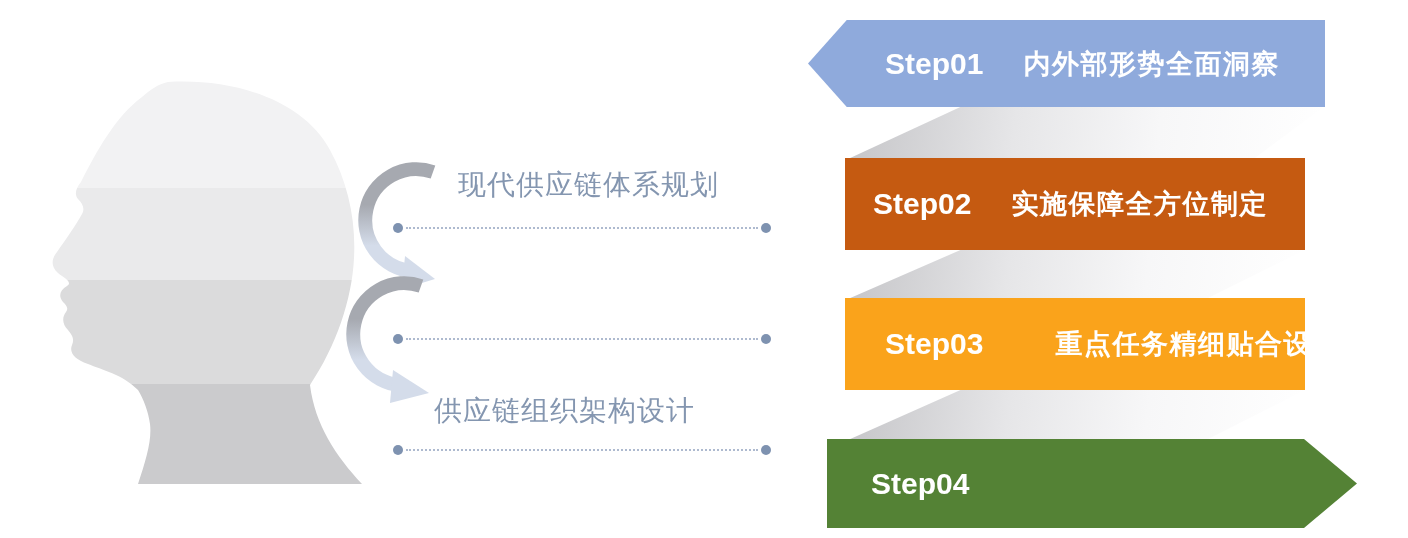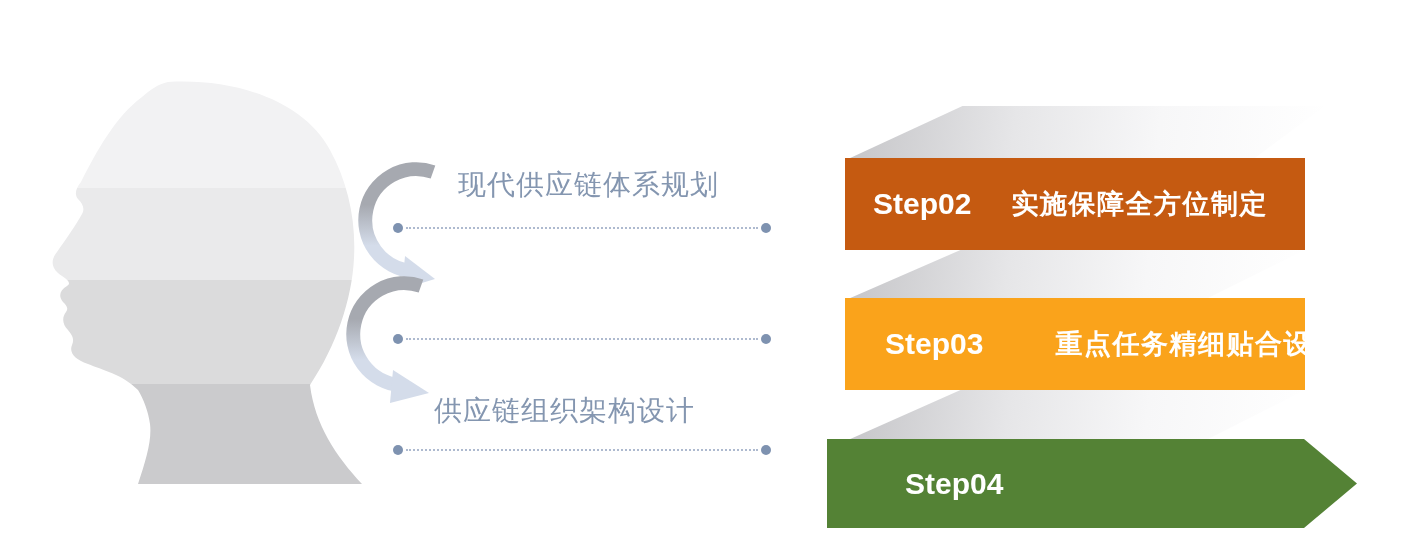--- a/index.html
+++ b/index.html
@@ -69,21 +69,21 @@
   .banner .step-title{
     font-size:27px;
     font-weight:700;
     letter-spacing:1.5px;
     margin-left:40px;
   }
   .banner.s1{left:808px;top:20px;width:517px;height:87px;padding-left:77px;
     clip-path:polygon(0 50%,7.5% 0,100% 0,100% 100%,7.5% 100%);}
   .banner.s2{left:845px;top:158px;width:460px;height:92px;padding-left:28px;}
   .banner.s3{left:845px;top:298px;width:460px;height:92px;padding-left:40px;gap:32px;}
-  .banner.s4{left:827px;top:439px;width:530px;height:89px;padding-left:78px;
+  .banner.s4{left:827px;top:439px;width:530px;height:89px;padding-left:44px;
     clip-path:polygon(0 0,90% 0,100% 50%,90% 100%,0 100%);}
   .banner,.banner *{box-sizing:border-box;}
 
   .arrowhead{fill:var(--arrow-light,#D4DCEA);}
 </style>
 </head>
 <body>
 
 <div class="canvas">
 
@@ -156,20 +156,24 @@
   <div class="conn" style="left:393px;top:445px;width:378px;">
     <span class="dot"></span>
     <span class="dash"></span>
     <span class="dot"></span>
   </div>
 
   <div class="ribbon r1"></div>
   <div class="ribbon r2"></div>
   <div class="ribbon r3"></div>
 
+  <div class="banner s1" style="background: rgb(143, 170, 220);">
+    <span class="step-num">Step01</span>
+    <span class="step-title">内外部形势全面洞察</span>
+  </div>
   <div class="banner s2" style="background: rgb(197, 90, 17);">
     <span class="step-num">Step02</span>
     <span class="step-title">实施保障全方位制定</span>
   </div>
   <div class="banner s3" style="background: rgb(250, 163, 27);">
     <span class="step-num">Step03</span>
     <span class="step-title">重点任务精细贴合设计</span>
   </div>
   <div class="banner s4" style="background: rgb(84, 130, 53);">
     <span class="step-num">Step04</span>

